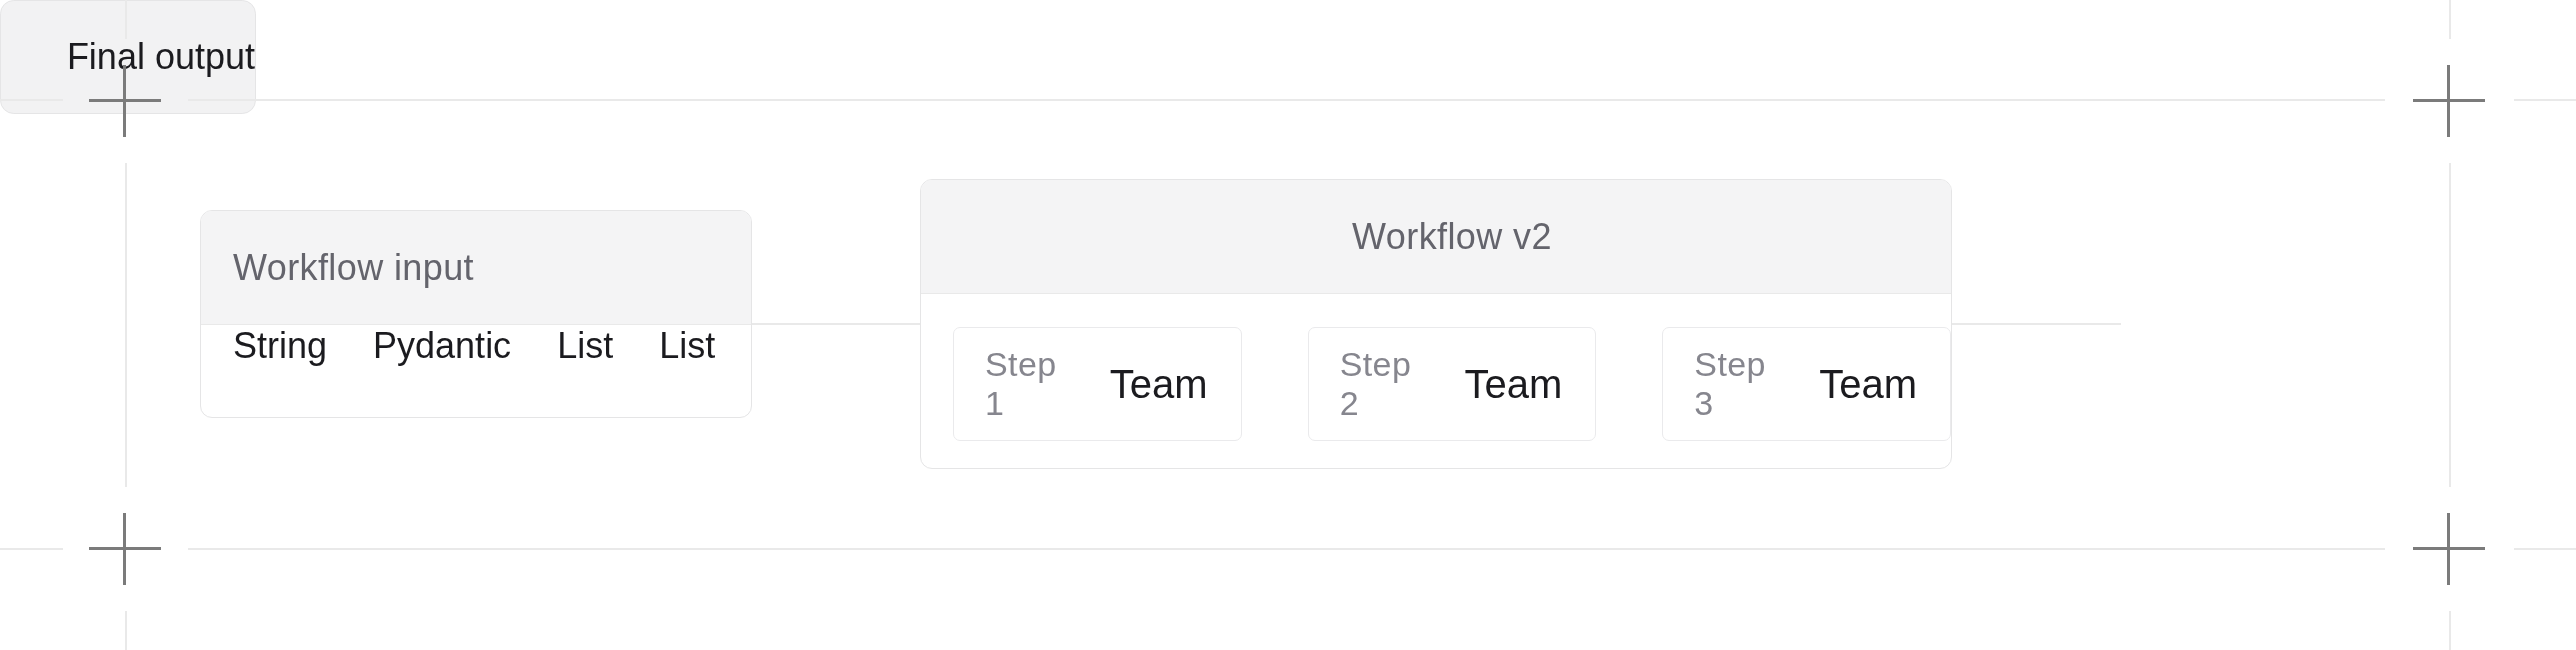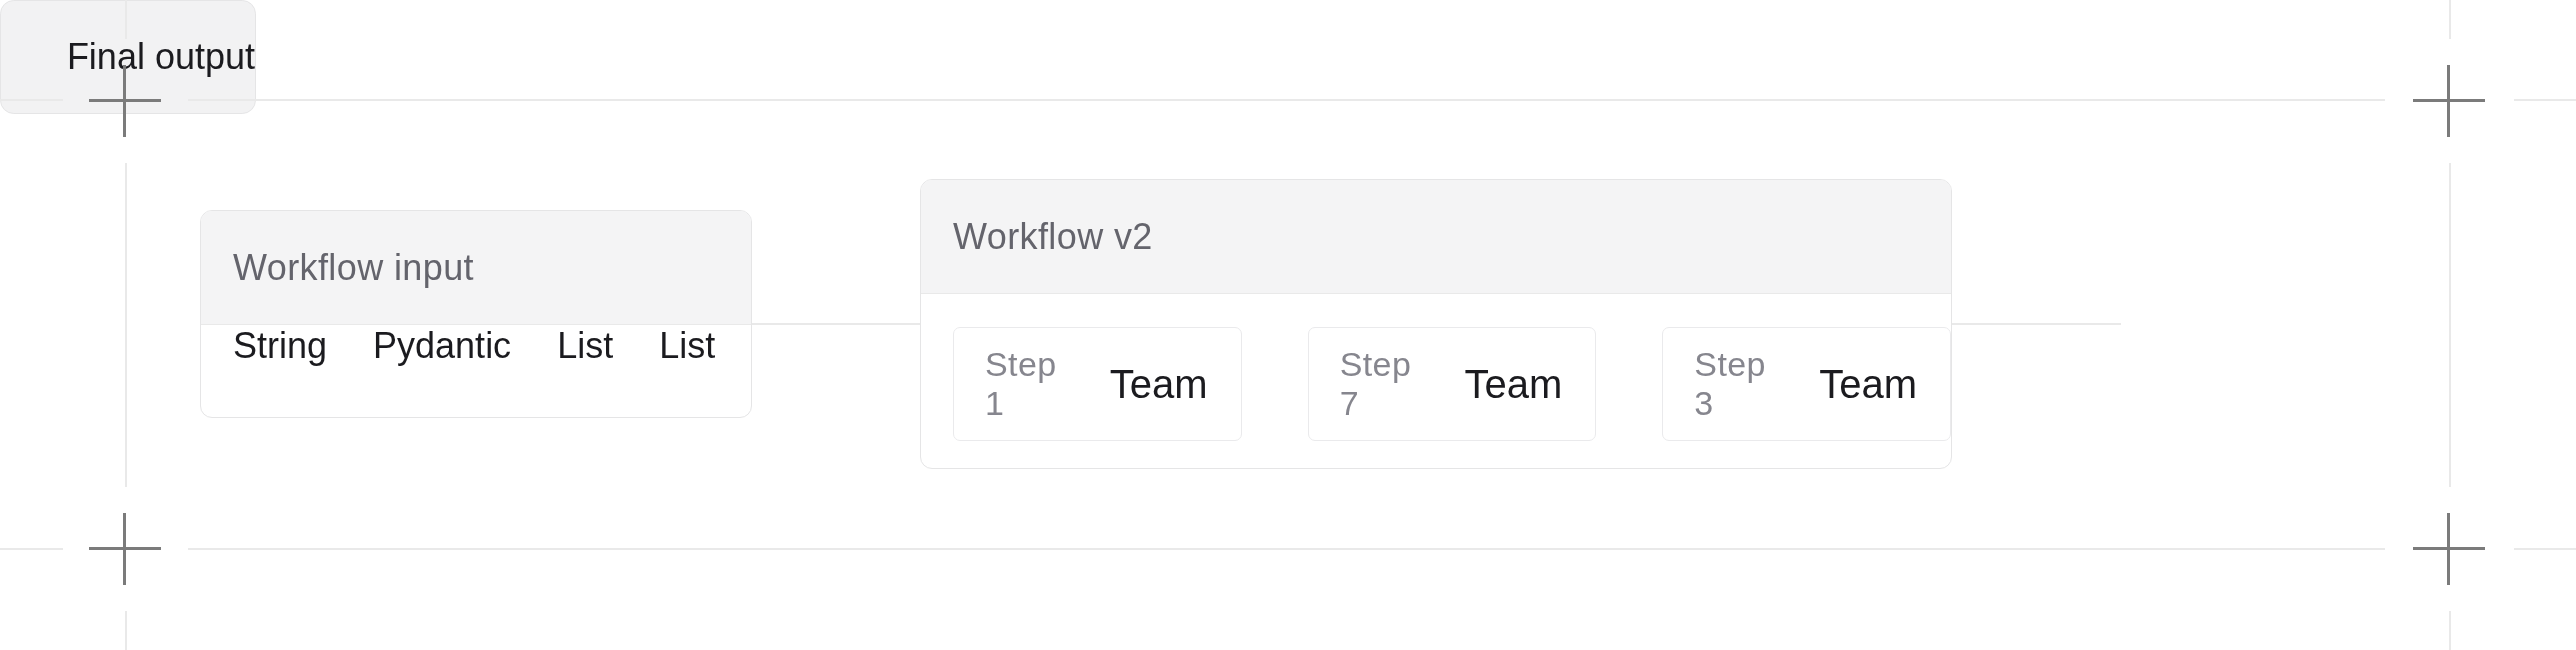--- a/index.html
+++ b/index.html
@@ -35,21 +35,21 @@
   .node{position:absolute;background:#ffffff;border:1.7px solid var(--node_border);border-radius:12px;overflow:hidden;}
   .node-header{background:var(--node_header_bg);border-bottom:1.7px solid var(--guide_line);display:flex;align-items:center;padding-left:32px;}
   .node-title{font-size:36px;color:var(--title_text);letter-spacing:0.4px;}
 
   .node-input{left:200px;top:210px;width:552px;height:208px;}
   .node-input .node-header{height:114px;}
   .node-input .node-body{height:110px;display:flex;align-items:flex-start;gap:46px;padding-left:32px;}
   .input-item{font-size:36px;color:var(--body_text);}
 
   .node-v2{left:920px;top:179px;width:1032px;height:290px;}
-  .node-v2 .node-header{height:114px;}
+  .node-v2 .node-header{height:114px;justify-content:center;}
   .node-v2 .node-body{display:flex;align-items:flex-start;gap:66px;padding:33px 0 0 32px;}
 
   .step-chip{height:114px;min-width:277px;background:#ffffff;border:1.7px solid var(--chip_border);border-radius:7px;display:flex;align-items:center;gap:27px;padding:0 33px 0 31px;}
   .step-label{font-size:34px;color:var(--muted_text);letter-spacing:0.4px;}
   .step-name{font-size:40px;color:var(--body_text);}
 
   .node-output{left:2121px;top:268px;width:256px;height:114px;background:var(--output_bg);border:1.7px solid var(--node_border);border-radius:13.8px;display:flex;align-items:center;justify-content:flex-end;}
   .node-output .label{font-size:36px;color:var(--body_text);}
 </style>
 </head>
@@ -105,21 +105,21 @@
   <div class="node node-v2">
     <div class="node-header">
       <span class="node-title">Workflow v2</span>
     </div>
     <div class="node-body">
       <div class="step-chip">
         <span class="step-label">Step 1</span>
         <span class="step-name">Team</span>
       </div>
       <div class="step-chip">
-        <span class="step-label">Step 7</span>
+        <span class="step-label">Step 2</span>
         <span class="step-name">Team</span>
       </div>
       <div class="step-chip">
         <span class="step-label">Step 3</span>
         <span class="step-name">Team</span>
       </div>
     </div>
   </div>
 
   <div class="node-output">

